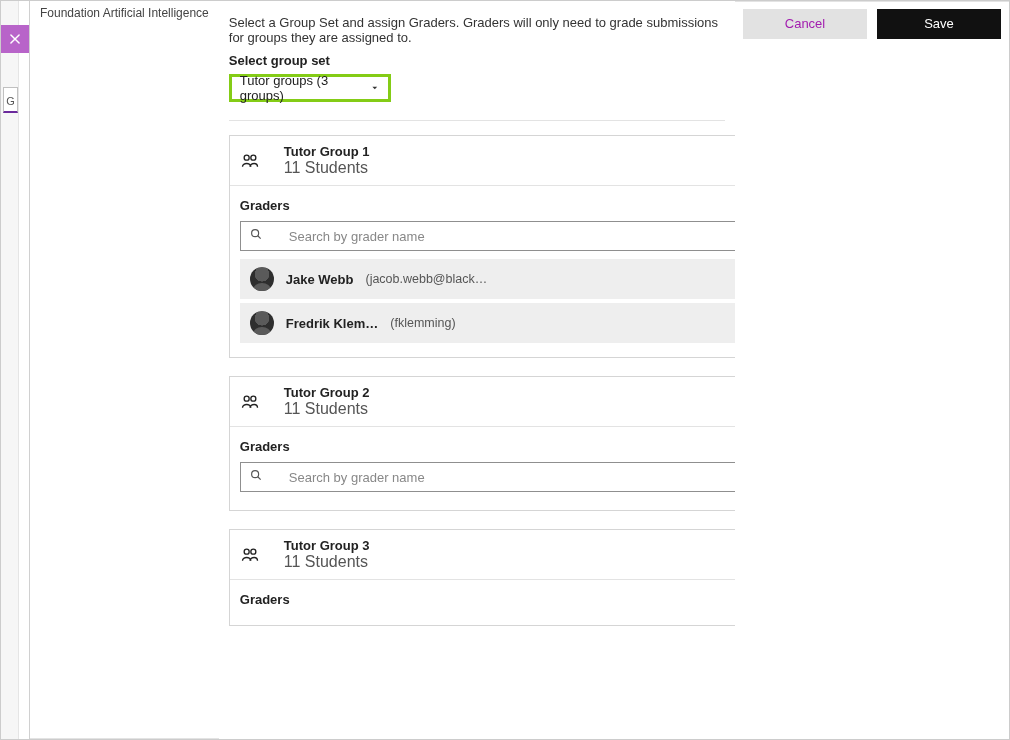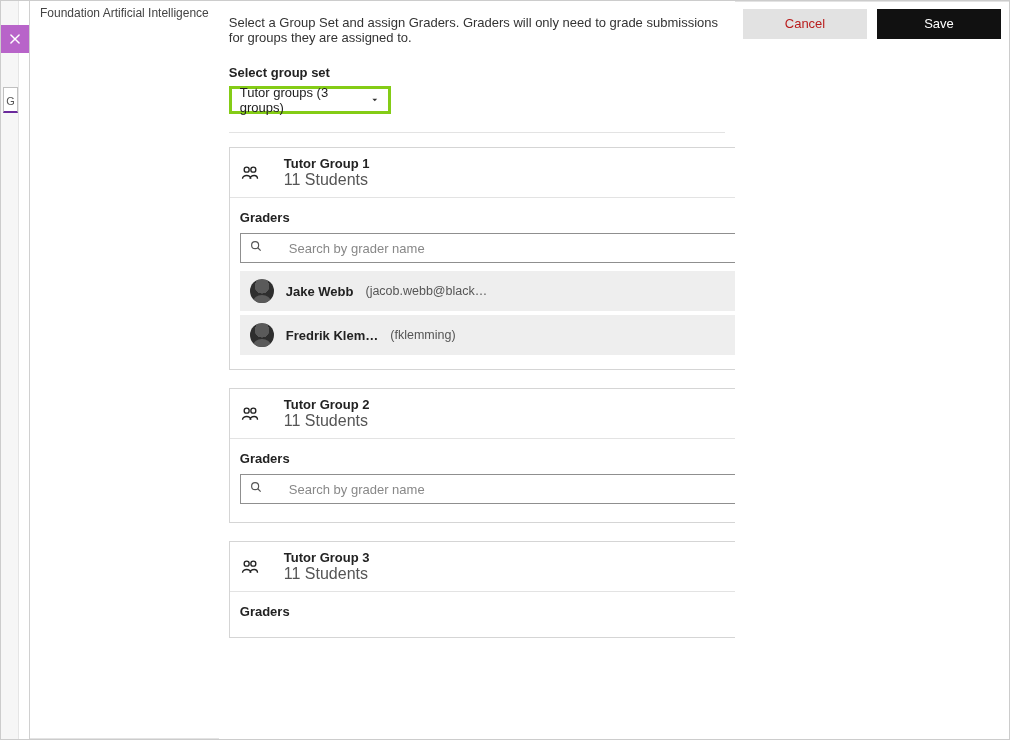--- a/index.html
+++ b/index.html
@@ -7,21 +7,21 @@
   .frame { width:1010px; height:740px; border:1px solid #ccc; position:relative; overflow:hidden; }
   .behind-strip { position:absolute; left:0; top:0; width:18px; height:100%; background:#f6f6f6; border-right:1px solid #e5e5e5; }
   .behind-tab { position:absolute; left:2px; top:86px; width:15px; height:26px; border:1px solid #c0c0c0; background:#fff; font-size:11px; line-height:26px; text-align:center; color:#555; border-bottom:2px solid #6b2a9c; }
   .close-btn { position:absolute; left:0; top:24px; width:28px; height:28px; background:#b864c9; color:#fff; display:flex; align-items:center; justify-content:center; cursor:pointer; z-index:5; }
   .close-btn svg { width:14px; height:14px; stroke:#fff; }
   .panel { position:absolute; left:28px; top:0; right:0; bottom:0; border-left:1px solid #d0d0d0; background:#fff; display:flex; flex-direction:row; }
   .header { padding:5px 10px 12px 10px; border-bottom:1px solid #e3e3e3; }
   .breadcrumb { font-size:12px; color:#444; }
   .title { font-family: Georgia, "Times New Roman", serif; font-size:25px; color:#111; margin-top:4px; }
   .scroll-area { flex:1; overflow:auto; padding:14px 10px 10px 10px; }
-  .intro { font-size:13px; color:#333; margin-bottom:20px; }
+  .intro { font-size:13px; color:#333; margin-bottom:8px; }
   .field-label { font-size:13px; font-weight:bold; color:#222; margin-bottom:6px; }
   .select-box { width:162px; height:28px; border:3px solid #84cc16; display:flex; align-items:center; justify-content:space-between; padding:0 8px; font-size:13px; background:#fff; cursor:pointer; }
   .select-box .chev { width:10px; height:10px; }
   .hr { height:1px; background:#e3e3e3; margin:18px 0 14px 0; }
   .groups-col { width:696px; margin:0 auto; display:flex; flex-direction:column; gap:18px; }
   .group-card { border:1px solid #d5d5d5; }
   .group-head { display:flex; align-items:center; gap:24px; padding:8px 10px; border-bottom:1px solid #e3e3e3; }
   .group-icon { width:20px; height:20px; }
   .group-title { font-size:13px; font-weight:bold; color:#222; }
   .group-sub { font-size:16px; color:#555; }
@@ -34,21 +34,21 @@
   .grader-row { height:40px; background:#eeeeee; display:flex; align-items:center; padding:0 10px; gap:12px; margin-bottom:4px; }
   .avatar { width:24px; height:24px; border-radius:50%; background: radial-gradient(circle at 50% 30%, #5a5a5a 0%, #5a5a5a 35%, #2e2e2e 36%, #2e2e2e 100%); flex-shrink:0; position:relative; overflow:hidden; }
   .avatar::after { content:""; position:absolute; left:3px; bottom:-6px; width:18px; height:14px; background:#5a5a5a; border-radius:50% 50% 0 0; }
   .grader-name { font-size:13px; font-weight:bold; color:#222; white-space:nowrap; overflow:hidden; text-overflow:ellipsis; max-width:160px; }
   .grader-user { font-size:12.5px; color:#555; white-space:nowrap; overflow:hidden; text-overflow:ellipsis; max-width:230px; }
   .spacer { flex:1; }
   .remove-btn { width:24px; height:24px; display:flex; align-items:center; justify-content:center; cursor:pointer; }
   .remove-btn svg { width:16px; height:16px; stroke:#111; }
   .footer { height:44px; border-top:1px solid #e3e3e3; display:flex; align-items:center; justify-content:flex-end; gap:10px; padding:0 8px; }
   .btn { height:30px; min-width:124px; display:flex; align-items:center; justify-content:center; font-size:13px; cursor:pointer; border:none; }
-  .btn-cancel { background:#e2e2e2; color:#b91c1c; }
+  .btn-cancel { background:#e2e2e2; color:#a21caf; }
   .btn-save { background:#111; color:#fff; }
 </style>
 </head>
 <body>
 
 <div class="frame">
   <div class="behind-strip"></div>
   <div class="behind-tab">G</div>
 
   <div class="close-btn">

